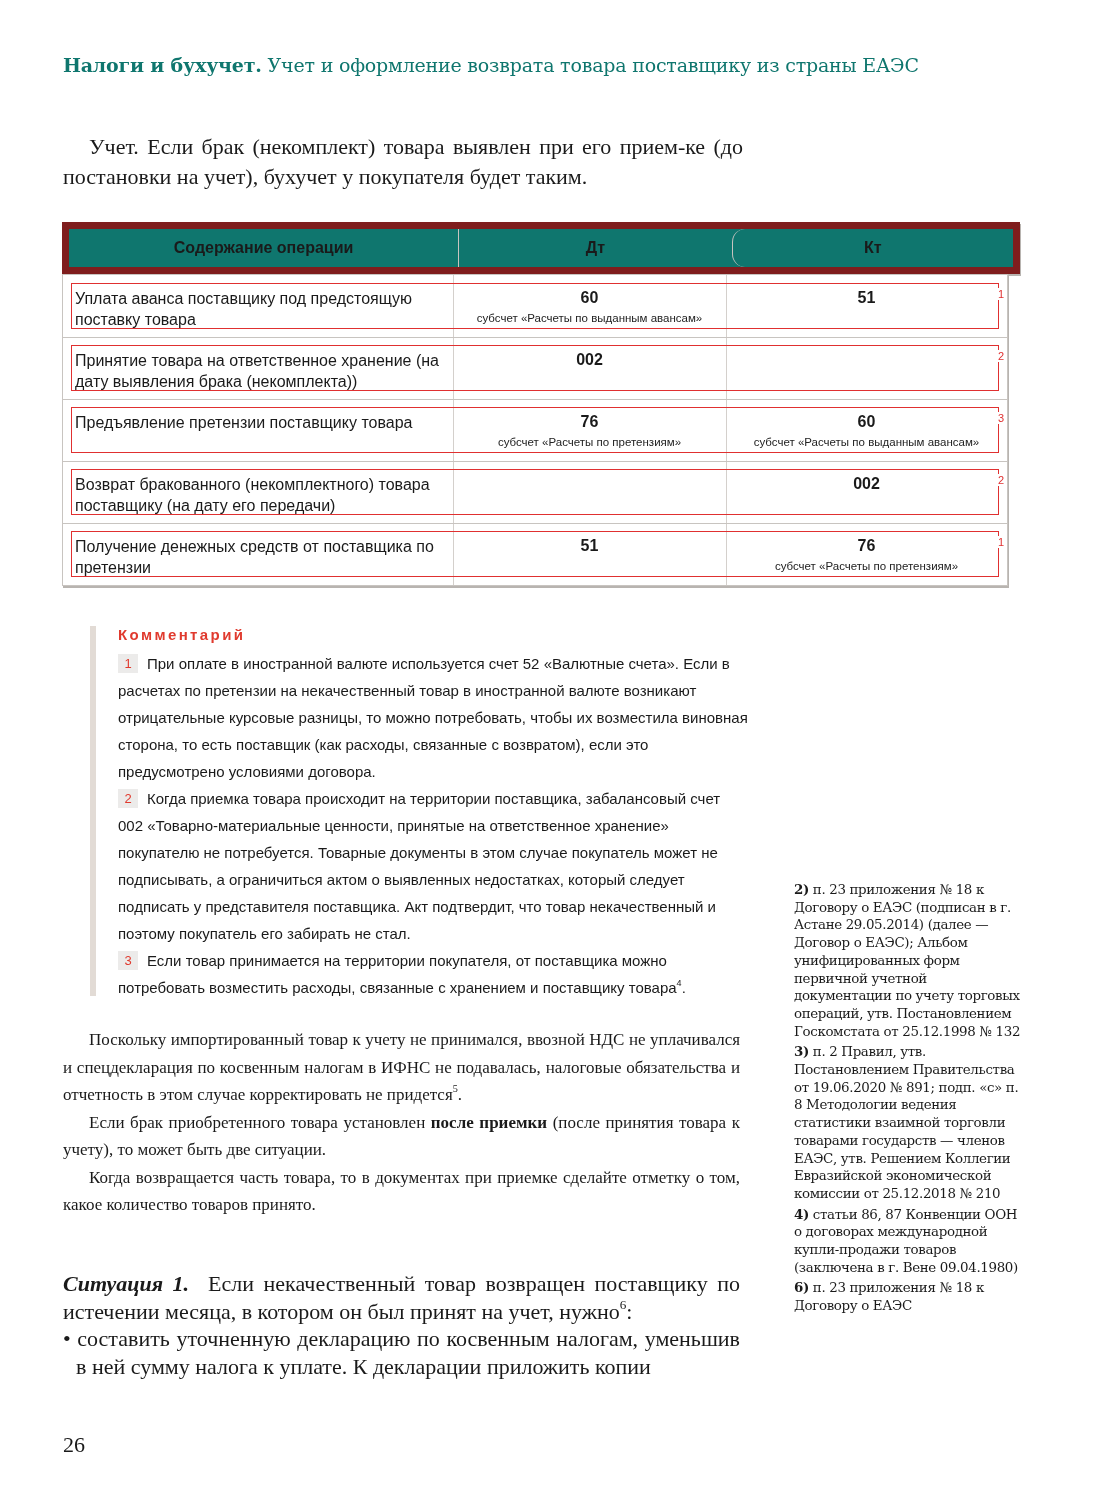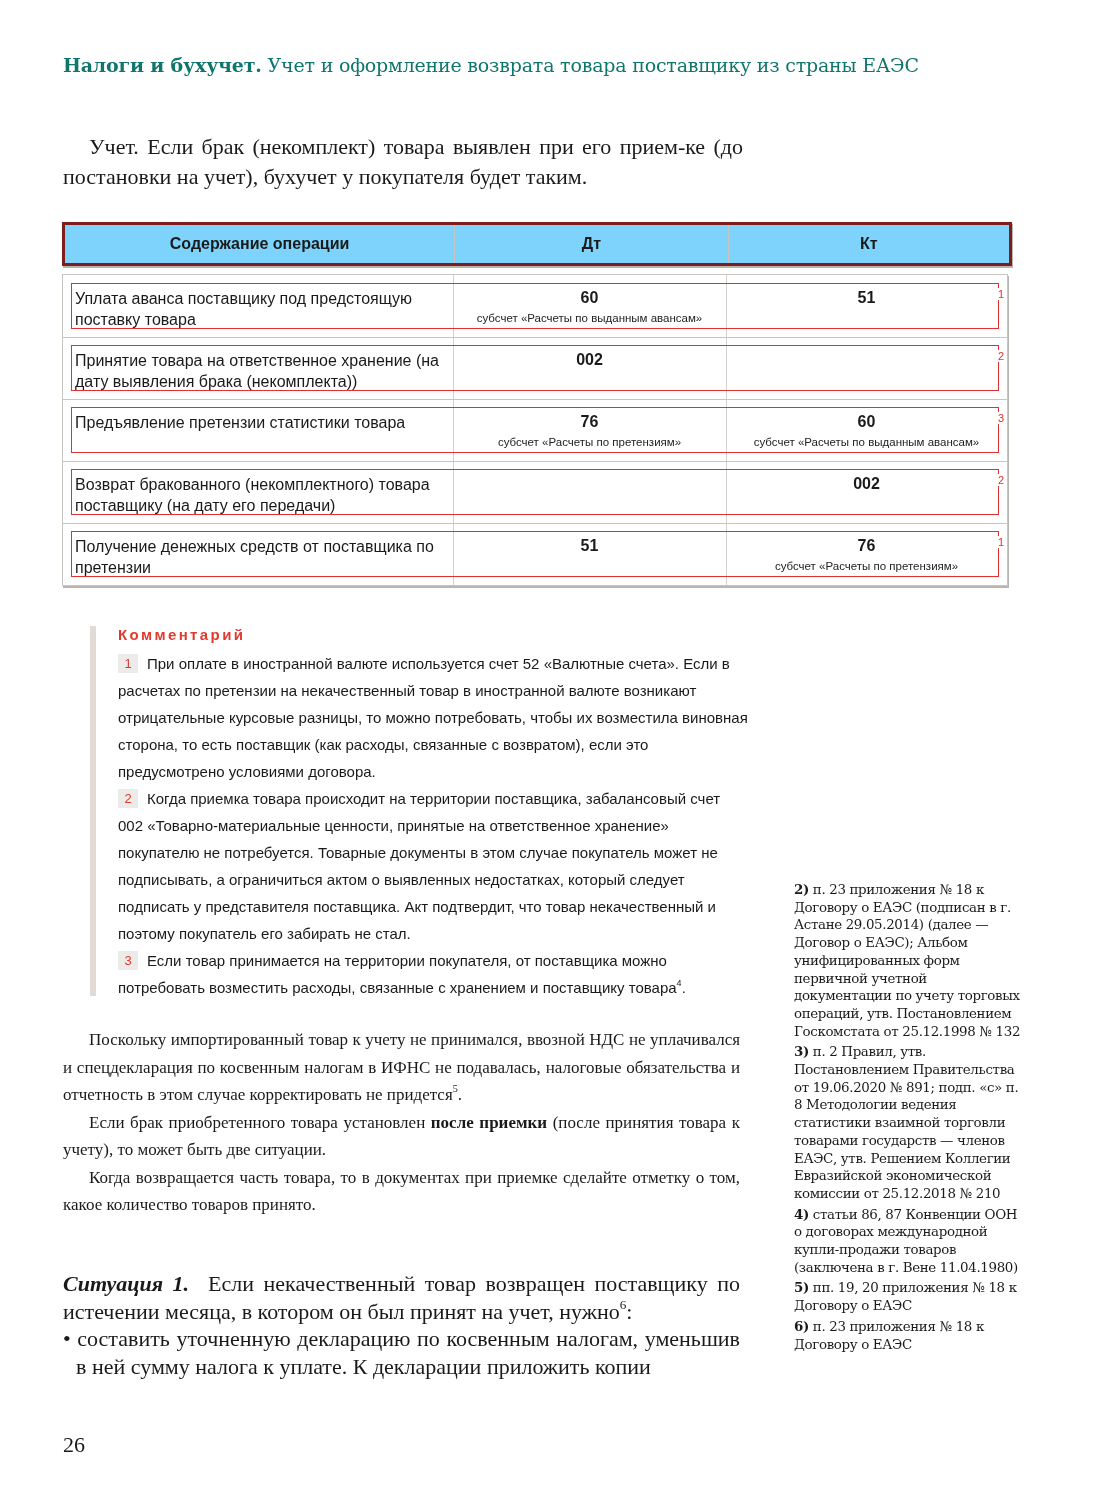--- a/index.html
+++ b/index.html
@@ -8,26 +8,26 @@
     .running-head { position: absolute; left: 63px; top: 54px; font-family: "DejaVu Serif", serif; font-size: 19px; color: #0f766e; white-space: nowrap; letter-spacing: -0.2px; }
     .running-head b { font-weight: bold; }
 
     .serif { font-family: "Liberation Serif", "DejaVu Serif", serif; }
     .sans { font-family: "Liberation Sans", "DejaVu Sans", sans-serif; }
 
     .intro { position: absolute; left: 63px; top: 132px; width: 680px; font-size: 22px; line-height: 30px; text-align: justify; text-indent: 26px; }
     .intro b { font-weight: normal; }
 
     
-    .tbl-head { position: absolute; left: 62px; top: 222px; width: 944px; height: 38px; background: #7dd3fc; border: 3px solid #7f1d1d; box-shadow: 1px 2px 0 #b8b4b0; display: flex; }
+    .tbl-head { position: absolute; left: 62px; top: 222px; width: 944px; height: 38px; background: #0f766e; border: 7px solid #7f1d1d; box-shadow: 1px 2px 0 #b8b4b0; display: flex; }
     .tbl-head .th { display: flex; align-items: center; justify-content: center; font-weight: bold; font-size: 16px; color: #1a1a1a; height: 100%; }
     .tbl-head .th + .th { border-left: 1px solid #c8c4c0; }
     .c1 { width: 390px; }
     .c2 { width: 273px; }
-    .c3 { width: 281px; }
+    .c3 { width: 281px; border-radius: 13px; }
 
     .tbl-body { position: absolute; left: 62px; top: 274px; width: 944px; height: 310px; border: 1px solid #c8c4c0; box-shadow: 1px 2px 0 #b8b4b0; background: #fff; }
     .tbl-body .vline { position: absolute; top: 0; bottom: 0; width: 1px; background: #d4d0cc; }
     .tbl-row { position: absolute; left: 0; width: 944px; height: 62px; }
     .tbl-row + .tbl-row { }
     .row-sep { position: absolute; left: 0; width: 944px; height: 1px; background: #c8c4c0; }
     .row-frame { position: absolute; left: 8px; top: 8px; width: 928px; height: 46px; border: 1.5px solid #e03030; box-sizing: border-box; }
     .row-frame .note-num { position: absolute; right: -7px; top: 4px; font-size: 11px; color: #e03030; background: #fff; line-height: 12px; padding: 0 1px; }
     .cell { position: absolute; top: 0; height: 100%; box-sizing: border-box; }
     .cell.op { left: 12px; width: 375px; padding-top: 13px; font-size: 16px; line-height: 21px; color: #1a1a1a; }
@@ -104,21 +104,21 @@
     <div class="cell kt">
       <span class="acct"></span>
 
     </div>
   </div>
     <div class="row-sep" style="top: 62px;"></div>
     <div class="tbl-row" style="top: 124px;">
     <div class="row-frame">
       <span class="note-num">3</span>
     </div>
-    <div class="cell op">Предъявление претензии статистики товара</div>
+    <div class="cell op">Предъявление претензии поставщику товара</div>
     <div class="cell dt">
       <span class="acct">76</span>
       <span class="sub">субсчет «Расчеты по претензиям»</span>
     </div>
     <div class="cell kt">
       <span class="acct">60</span>
       <span class="sub">субсчет «Расчеты по выданным авансам»</span>
     </div>
   </div>
     <div class="row-sep" style="top: 124px;"></div>
@@ -171,18 +171,17 @@
 </div>
 
 <div class="situation serif">
   <p><span class="lead">Ситуация 1.</span><span style="white-space:pre-wrap">  Если некачественный товар возвращен поставщику по истечении месяца, в котором он был принят на учет, нужно</span><sup>6</sup><span>:</span></p>
   <p class="bullet"><span>•</span> <span>составить уточненную декларацию по косвенным налогам, уменьшив в ней сумму налога к уплате. К декларации приложить копии</span></p>
 </div>
 
 <div class="sidenotes">
   <div class="sn"><b>2)</b><span> п. 23 приложения № 18 к Договору о ЕАЭС (подписан в г. Астане 29.05.2014) (далее — Договор о ЕАЭС); Альбом унифицированных форм первичной учетной документации по учету торговых операций, утв. Постановлением Госкомстата от 25.12.1998 № 132</span></div>
   <div class="sn"><b>3)</b><span> п. 2 Правил, утв. Постановлением Правительства от 19.06.2020 № 891; подп. «с» п. 8 Методологии ведения статистики взаимной торговли товарами государств — членов ЕАЭС, утв. Решением Коллегии Евразийской экономической комиссии от 25.12.2018 № 210</span></div>
-  <div class="sn"><b>4)</b><span> статьи 86, 87 Конвенции ООН о договорах международной купли-продажи товаров (заключена в г. Вене 11.04.1980)</span></div>
-  <div class="sn"><b>5)</b><span> пп. 19, 20 приложения № 18 к Договору о ЕАЭС</span></div>
+  <div class="sn"><b>4)</b><span> статьи 86, 87 Конвенции ООН о договорах международной купли-продажи товаров (заключена в г. Вене 09.04.1980)</span></div>
   <div class="sn"><b>6)</b><span> п. 23 приложения № 18 к Договору о ЕАЭС</span></div>
 </div>
 
 <div class="page-number serif">26</div>
 
 </body></html>

